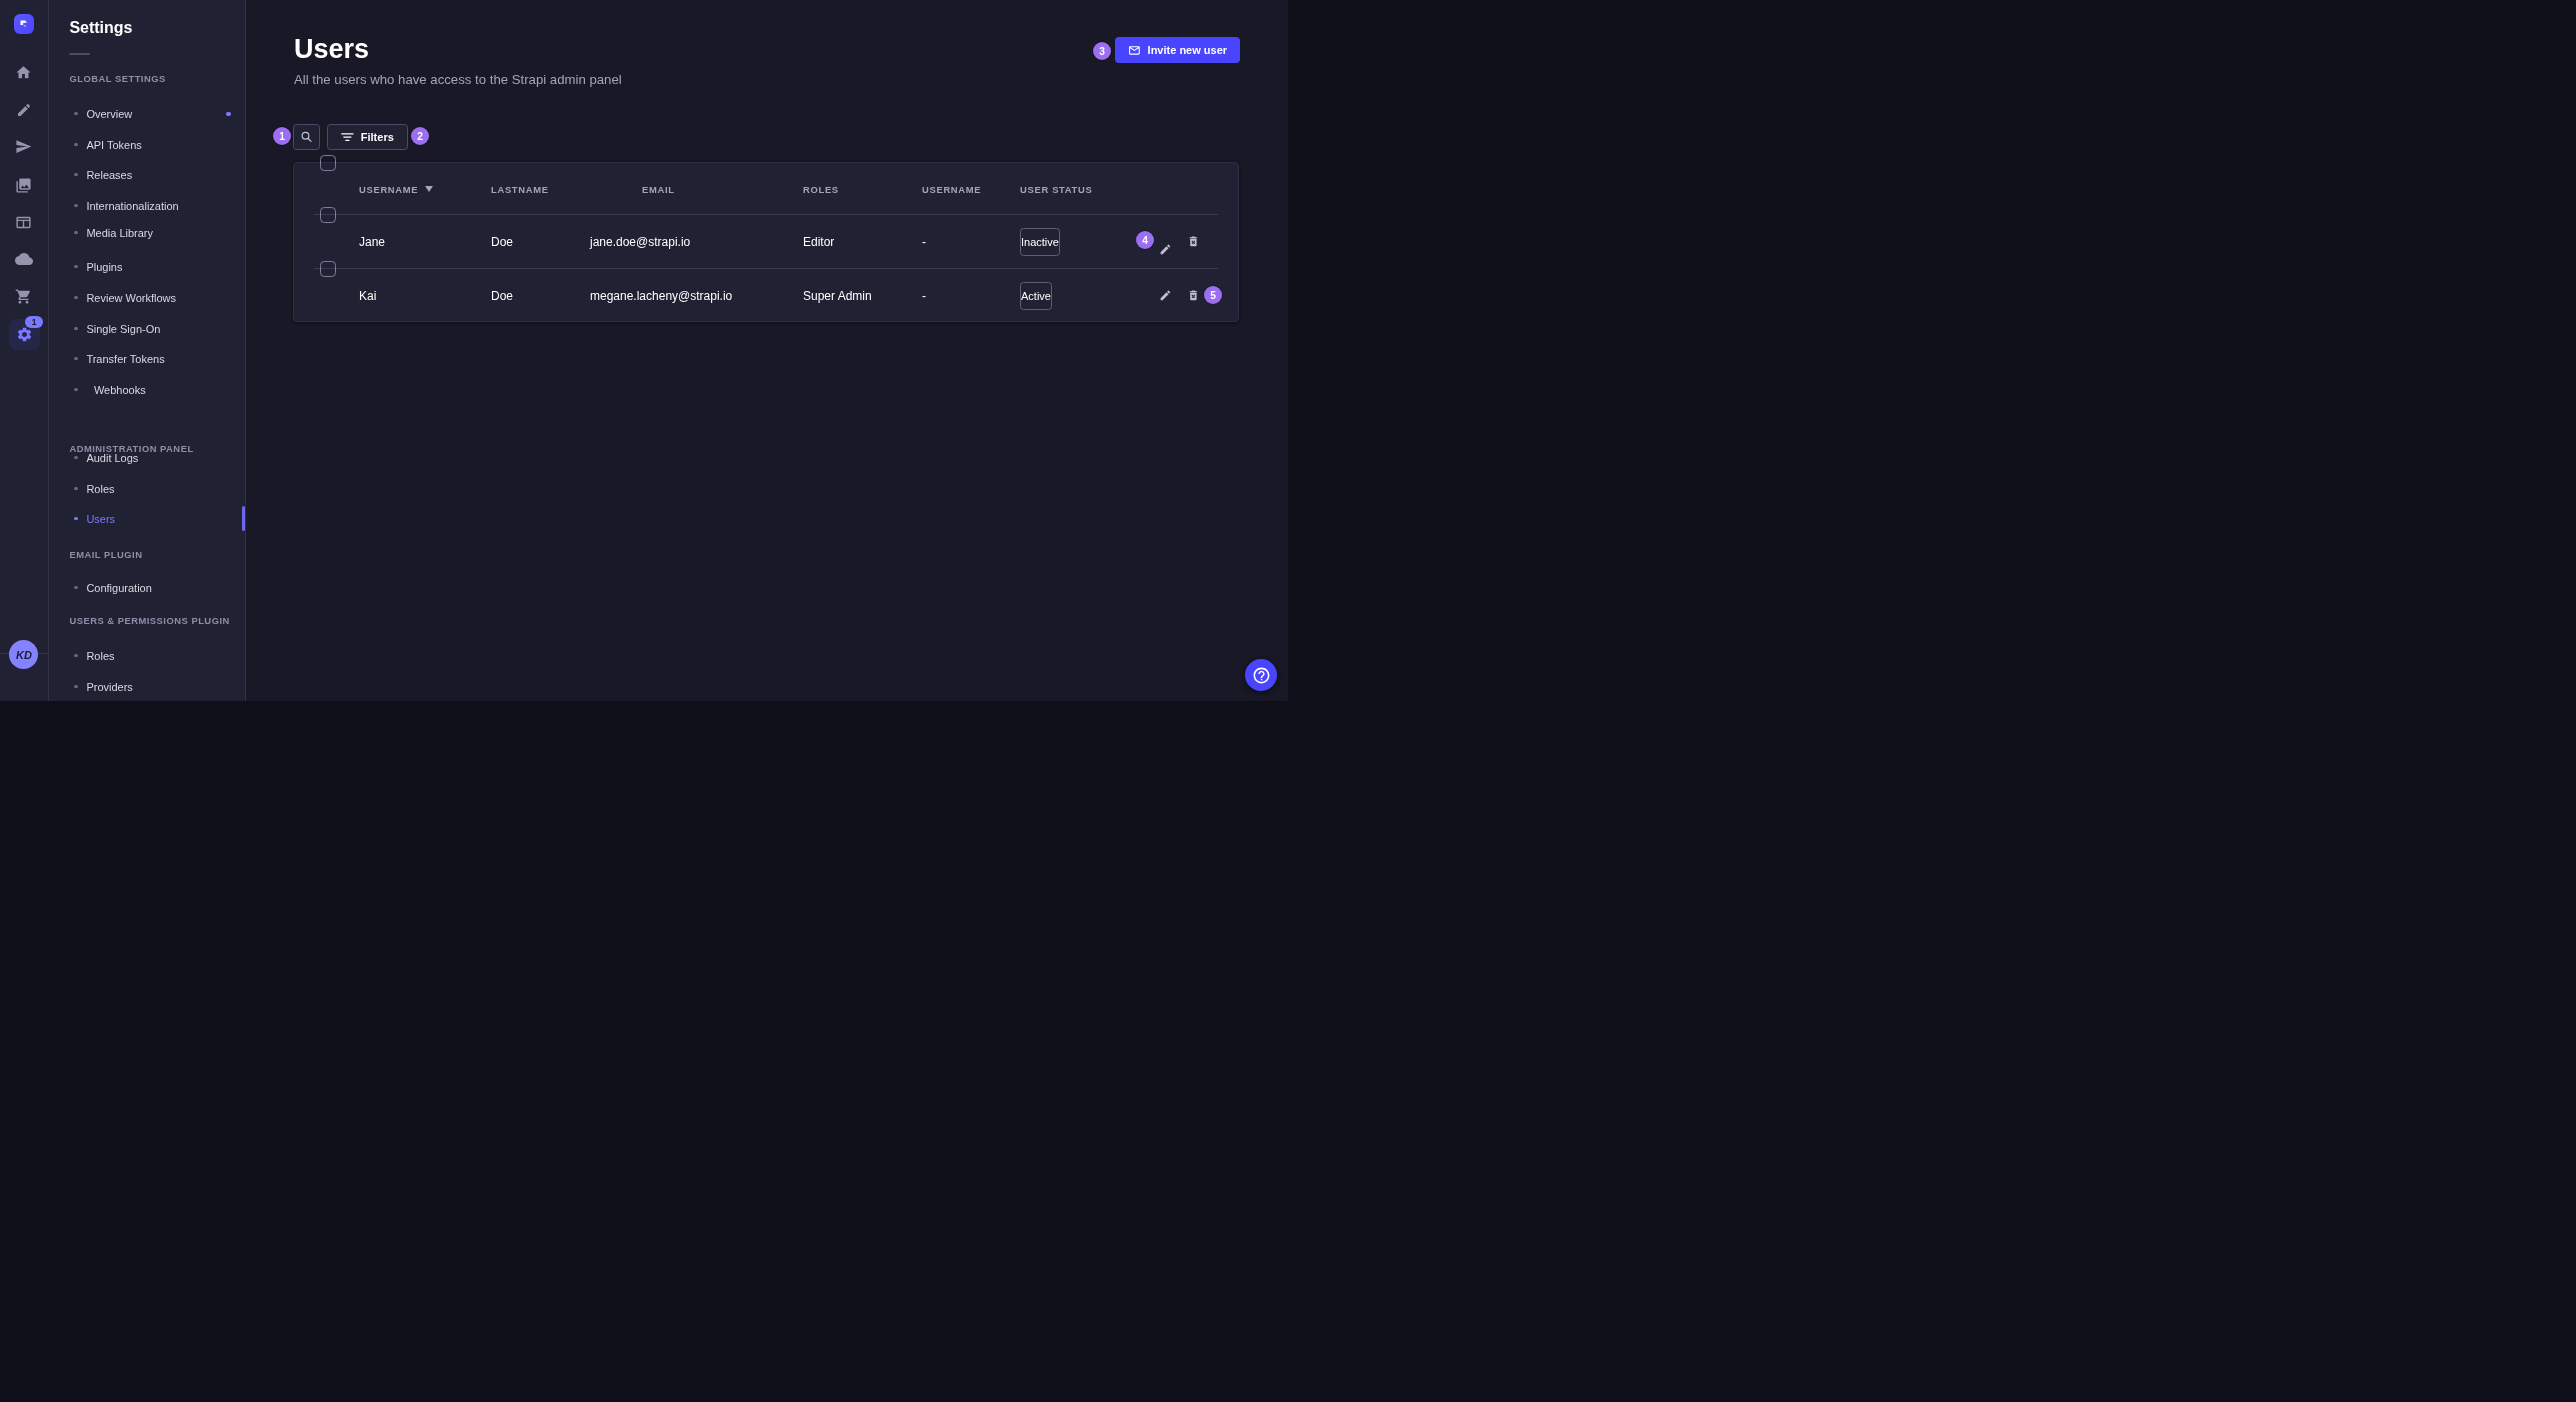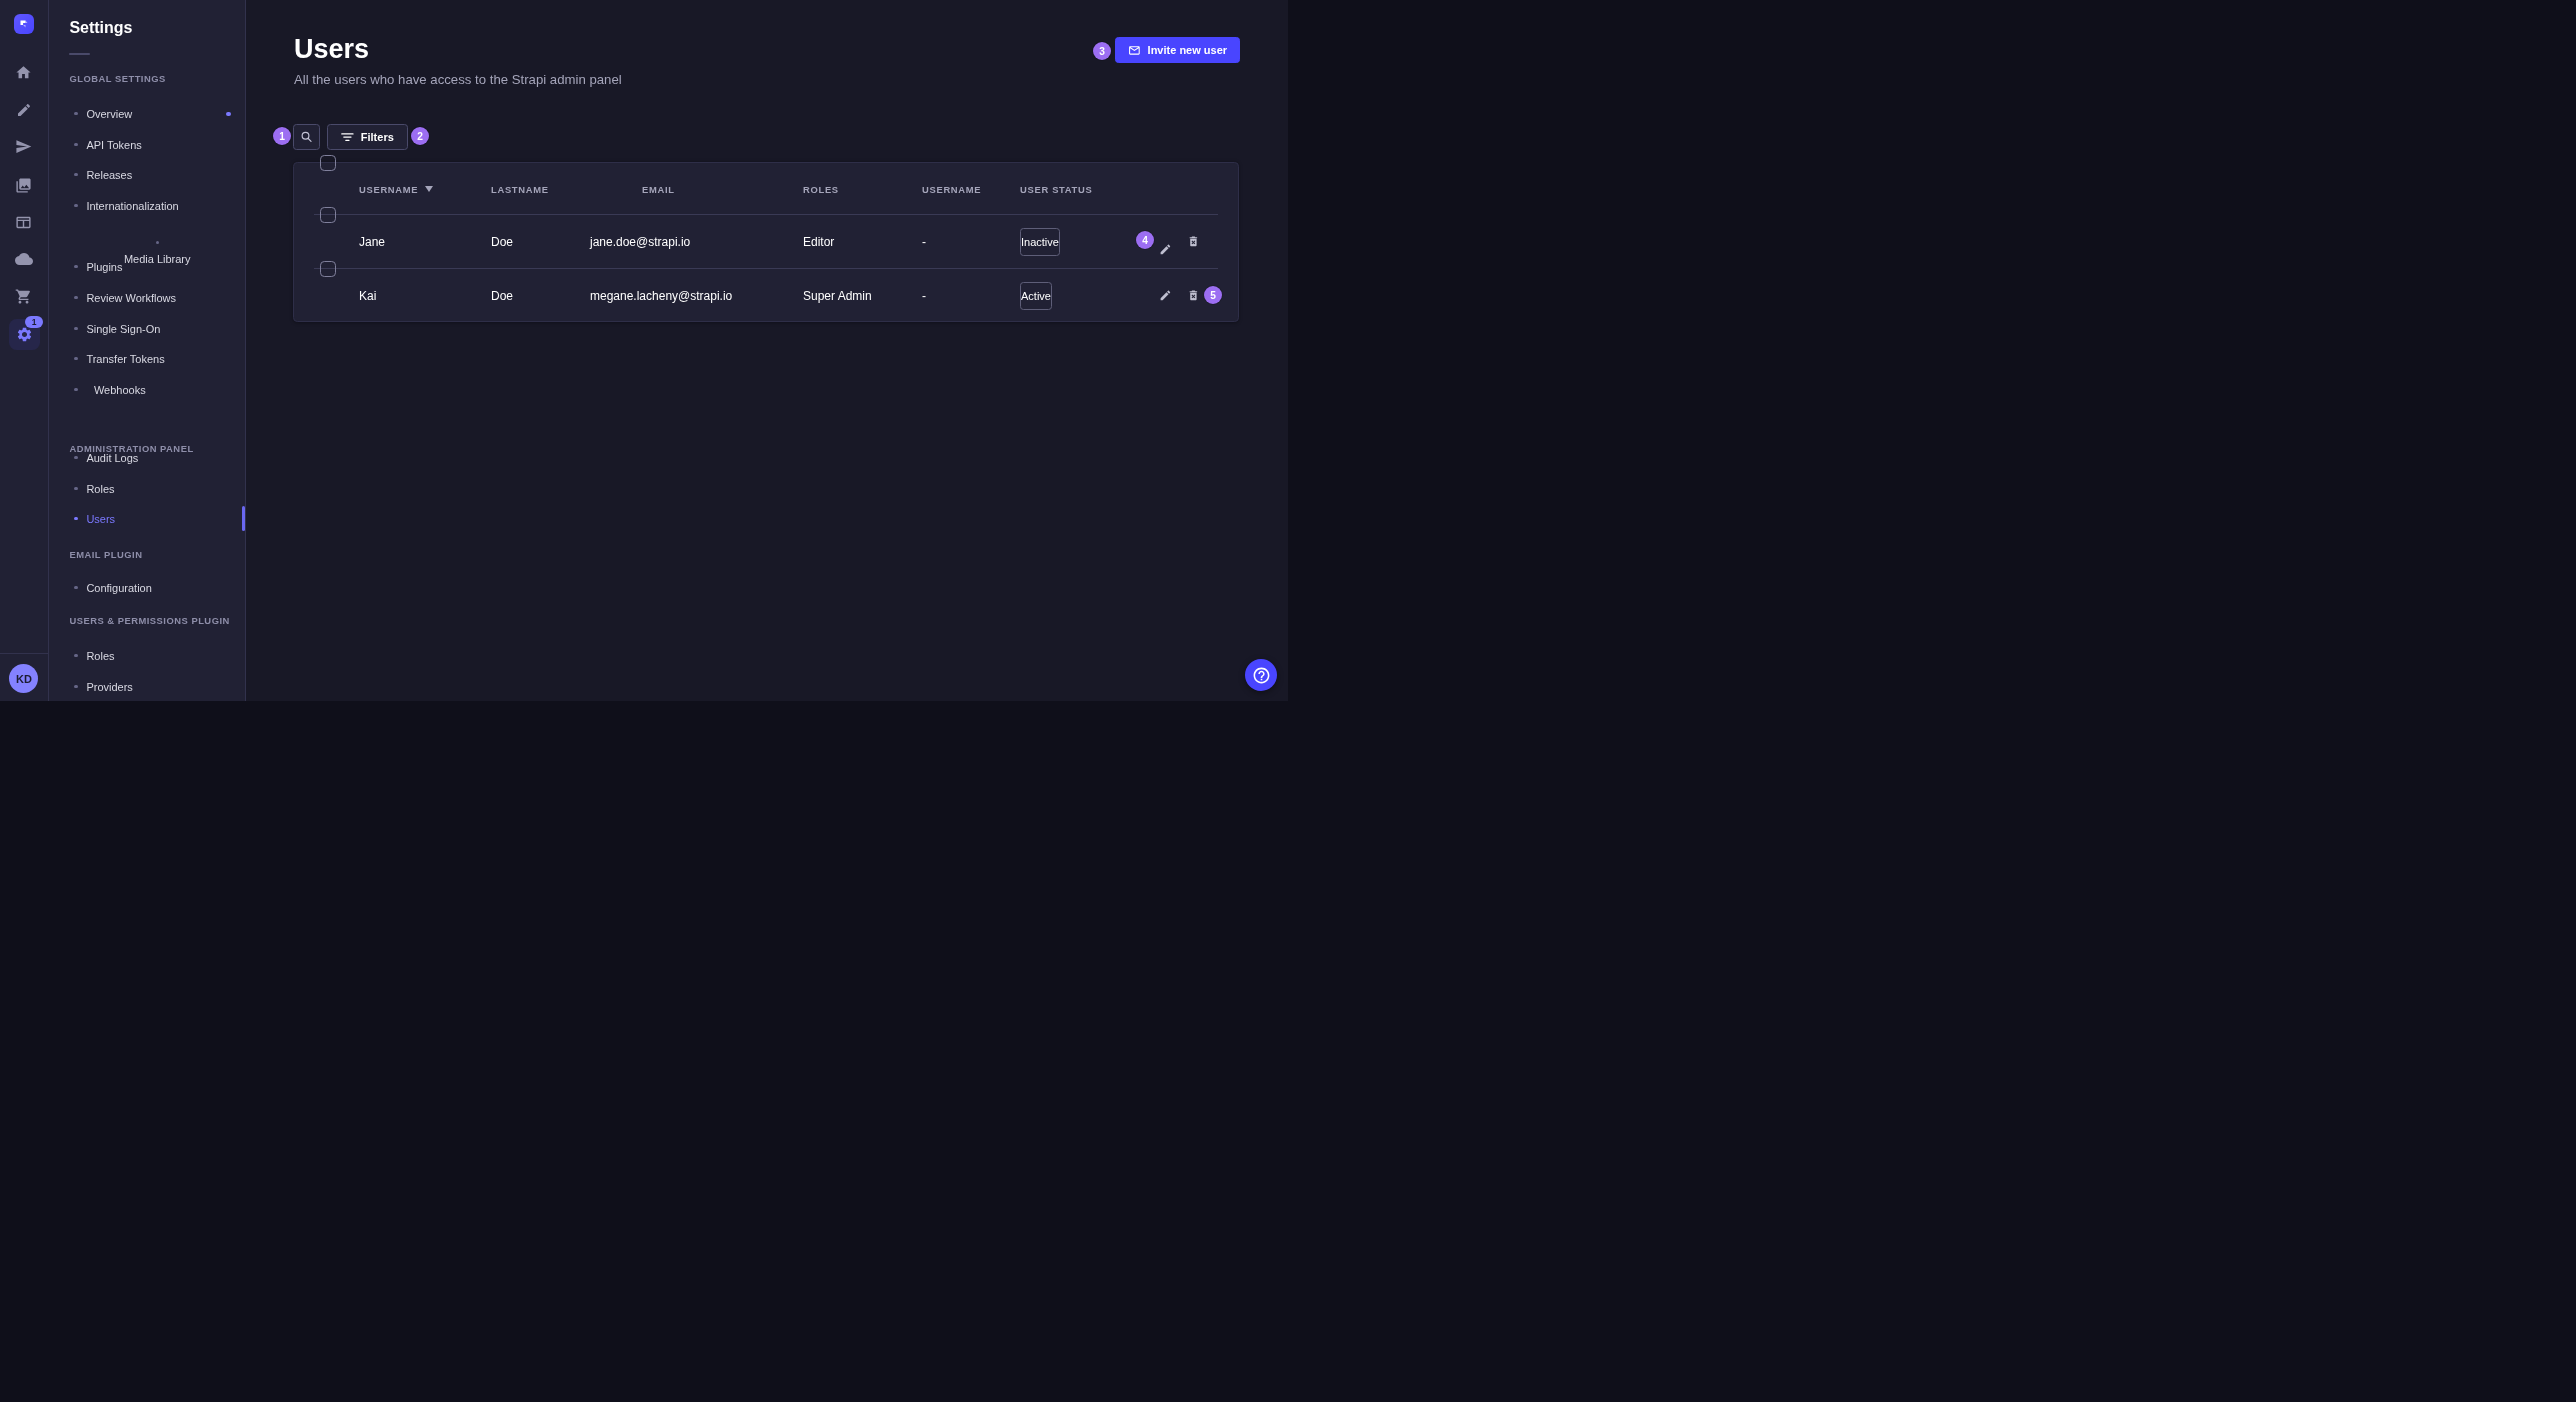--- a/index.html
+++ b/index.html
@@ -13,22 +13,22 @@
   .logo-btn{left:13.6px;top:13.6px;width:20.4px;height:20.4px;border-radius:6px;
             background:linear-gradient(135deg,#6057ff,#4945ff);display:flex;align-items:center;justify-content:center;cursor:pointer;}
   .navicon{width:20.4px;height:20.4px;display:flex;align-items:center;justify-content:center;cursor:pointer;}
   .navicon svg{fill:#9494ad;}
   .gear-btn{left:8.5px;top:319px;width:31px;height:31px;border-radius:7.7px;background:#26264a;
             display:flex;align-items:center;justify-content:center;cursor:pointer;}
   .gear-btn svg{fill:#7b79ff;}
   .nav-badge{left:25px;top:316px;min-width:18px;height:12px;border-radius:6px;background:#7b79ff;
              color:#1c1c32;font-size:8.5px;font-weight:700;display:flex;align-items:center;justify-content:center;padding:0 3.4px;box-sizing:border-box;}
   .strip-divider{left:0;top:653px;width:48px;height:0.9px;background:#32324d;}
-  .avatar{left:9.4px;top:664px;width:29px;height:29px;border-radius:50%;background:#8482ff;
-          color:#1c1c32;font-size:11px;font-weight:700;display:flex;align-items:center;justify-content:center;cursor:pointer;}
+  .avatar{left:9.4px;top:640px;width:29px;height:29px;border-radius:50%;background:#8482ff;
+          color:#1c1c32;font-size:11px;font-weight:700;display:flex;align-items:center;justify-content:center;cursor:pointer;font-style:italic;}
 
   
   .subnav{left:49px;top:0;width:197px;height:701px;background:#212134;border-right:0.9px solid #32324d;box-sizing:border-box;}
   .subnav-title{left:20.4px;top:19px;font-size:16px;font-weight:700;color:#fff;}
   .subnav-divider{left:20.4px;top:53px;width:20.4px;height:1.7px;background:#4a4a6a;border-radius:0.9px;}
   .section-label{height:13.6px;left:20.4px;font-size:9.4px;font-weight:700;letter-spacing:0.5px;color:#8e8ea9;}
   .nav-item{left:20.4px;right:5.1px;height:19px;display:flex;align-items:center;padding-left:5.1px;gap:8.5px;cursor:pointer;color:#d9d9e3;font-size:11px;}
   .nav-item .bullet{width:3.4px;height:3.4px;border-radius:50%;background:#666687;flex:0 0 auto;}
   .nav-item.active{color:#7b79ff;}
   .nav-item.active .bullet{background:#7b79ff;}
@@ -143,21 +143,21 @@
       <span>API Tokens</span>
     </div>
     <div class="abs nav-item" style="top:165px;">
       <span class="bullet"></span>
       <span>Releases</span>
     </div>
     <div class="abs nav-item" style="top:196px;">
       <span class="bullet"></span>
       <span>Internationalization</span>
     </div>
-    <div class="abs nav-item" style="top:241px;flex-direction:column;">
+    <div class="abs nav-item" style="top:223px;">
       <span class="bullet"></span>
       <span>Media Library</span>
     </div>
     <div class="abs nav-item" style="top:257px;">
       <span class="bullet"></span>
       <span>Plugins</span>
     </div>
     <div class="abs nav-item" style="top:288px;">
       <span class="bullet"></span>
       <span>Review Workflows</span>

